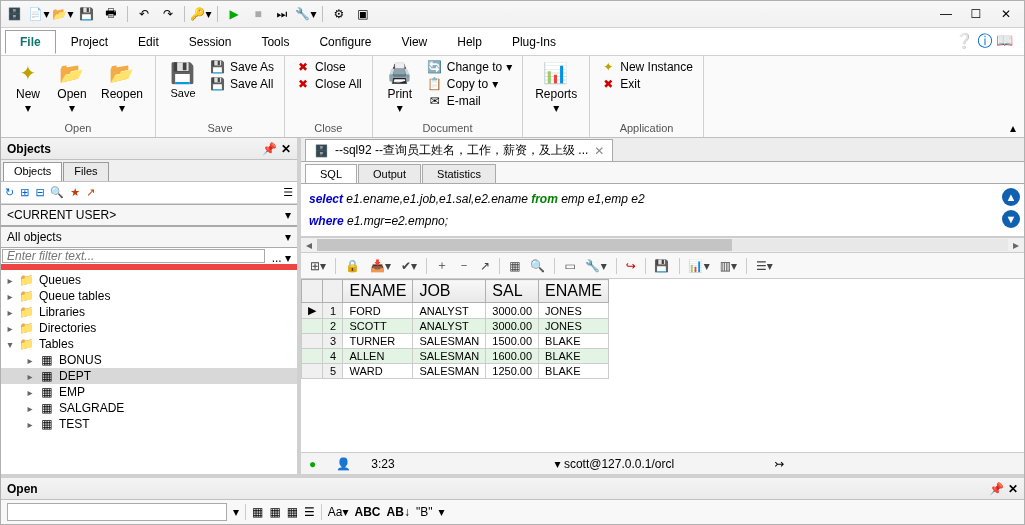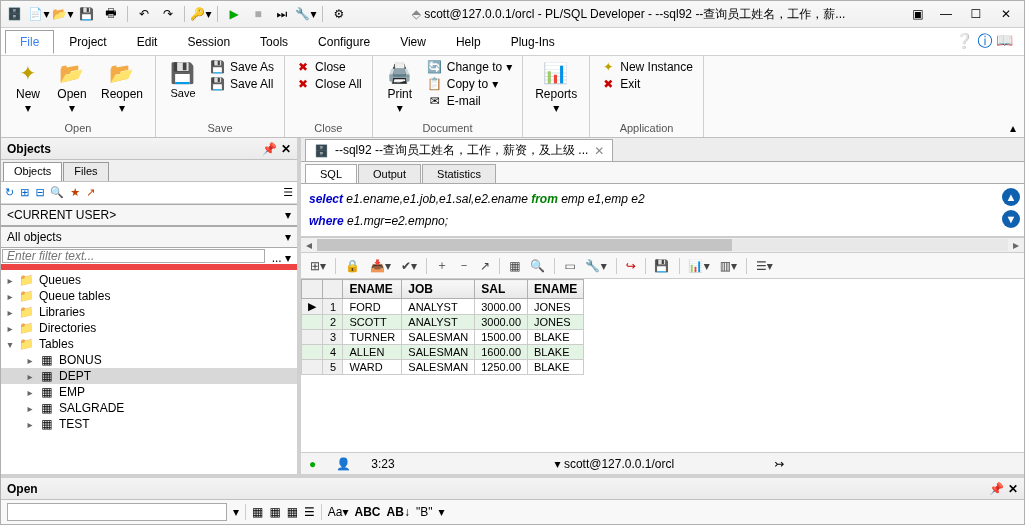--- a/index.html
+++ b/index.html
@@ -5,21 +5,21 @@
 *{margin:0;padding:0;box-sizing:border-box;font-family:"Segoe UI",Tahoma,Arial,sans-serif;font-size:12px;color:#000}
 body{background:#fff;width:1025px;height:525px;overflow:hidden;display:flex;flex-direction:column;border:1px solid #b0b0b0}
 .titlebar{height:27px;background:linear-gradient(#f8f8f8,#f0f0f0);display:flex;align-items:center;padding:0 4px;gap:4px;border-bottom:1px solid #d0d0d0}
 .titlebar .tbtn{width:20px;height:20px;display:flex;align-items:center;justify-content:center;cursor:pointer}
 .titlebar .sep{width:1px;height:16px;background:#c0c0c0;margin:0 2px}
 .title-text{flex:1;text-align:center;font-size:12px;color:#333;white-space:nowrap;overflow:hidden;text-overflow:ellipsis}
 .wc{display:flex;gap:2px;margin-left:auto}
 .wc span{width:28px;height:20px;display:flex;align-items:center;justify-content:center;cursor:pointer}
 .menubar{height:28px;background:#fff;display:flex;align-items:center;border-bottom:1px solid #d0d0d0;padding:0 4px}
 .menubar .mtab{padding:4px 14px;cursor:pointer;border:1px solid transparent}
-.menubar .mtab.active{background:#fff;border:1px solid #a0a0a0;border-bottom:1px solid #fff;margin-bottom:-1px;color:#3b82f6;font-weight:400}
+.menubar .mtab.active{background:#fff;border:1px solid #a0a0a0;border-bottom:1px solid #fff;margin-bottom:-1px;color:#0f766e;font-weight:700}
 .menubar .help-icons{margin-left:auto;display:flex;gap:4px;padding-right:6px}
 .ribbon{height:82px;background:#fafafa;display:flex;border-bottom:1px solid #c0c0c0}
 .rgroup{border-right:1px solid #d0d0d0;padding:3px 6px;display:flex;flex-direction:column;justify-content:space-between;position:relative}
 .rgroup .glabel{text-align:center;font-size:11px;color:#555;padding-top:2px}
 .rbig{display:flex;flex-direction:column;align-items:center;gap:2px;padding:2px 6px;cursor:pointer;min-width:42px}
 .rbig .ico{font-size:20px}
 .rbig .lbl{font-size:11px;text-align:center}
 .rrow{display:flex;align-items:center;gap:4px;padding:1px 4px;cursor:pointer;white-space:nowrap;font-size:11px}
 .rrow .ico{width:16px;display:inline-block;text-align:center}
 .rflex{display:flex;gap:2px}
@@ -58,21 +58,21 @@
 .sql-side span{width:18px;height:18px;background:#1060b0;color:#fff;border-radius:9px;display:flex;align-items:center;justify-content:center;font-size:11px;cursor:pointer}
 .hscroll{height:16px;background:#f0f0f0;display:flex;align-items:center;border-top:1px solid #ccc;border-bottom:1px solid #ccc}
 .hscroll .ar{width:16px;text-align:center;color:#666;cursor:pointer}
 .hscroll .track{flex:1;height:12px;background:#e8e8e8;position:relative}
 .hscroll .thumb{position:absolute;left:0;top:0;height:12px;width:60%;background:#c4c4c4}
 .result-tb{height:26px;background:#f8f8f8;display:flex;align-items:center;gap:4px;padding:0 6px;border-bottom:1px solid #ccc}
 .result-tb .rt{cursor:pointer;padding:0 3px;color:#444}
 .result-tb .rsep{width:1px;height:16px;background:#ccc;margin:0 2px}
 .grid{flex:1;overflow:auto;background:#fff}
 .grid table{border-collapse:collapse}
-.grid th{background:linear-gradient(#f8f8f8,#e8e8e8);border:1px solid #b0b0b0;padding:2px 6px;font-weight:bold;text-align:left;font-size:12px}
+.grid th{background:linear-gradient(#f8f8f8,#e8e8e8);border:1px solid #b0b0b0;padding:2px 6px;font-weight:normal;text-align:left;font-size:16px}
 .grid td{border:1px solid #ccc;padding:1px 6px;font-size:11px}
 .grid .rownum{background:#f0f0f0;text-align:center;width:20px}
 .grid .sel td{background:#e4f4e4}
 .grid .ptr{background:#f0f0f0;width:14px;text-align:center}
 .status{height:22px;background:#f4f4f4;border-top:1px solid #ccc;display:flex;align-items:center;padding:0 8px;gap:20px;font-size:11px;color:#333}
 .find-pane{border-top:4px solid #d0d0d0;display:flex;flex-direction:column}
 .find-row{height:24px;display:flex;align-items:center;gap:6px;padding:0 6px;background:#f8f8f8}
 .find-row input{height:18px;width:220px;border:1px solid #aaa;padding:0 4px}
 </style>
 </head>
@@ -89,21 +89,20 @@
   <span class="tbtn">↷</span>
   <span class="sep"></span>
   <span class="tbtn" style="color:#caa500">🔑<small>▾</small></span>
   <span class="sep"></span>
   <span class="tbtn" style="color:#0a0">▶</span>
   <span class="tbtn" style="color:#aaa">■</span>
   <span class="tbtn">⏭</span>
   <span class="tbtn">🔧<small>▾</small></span>
   <span class="sep"></span>
   <span class="tbtn">⚙</span>
-  <span class="title-text"><span style="color:#888">⬘ </span><span>scott@127.0.0.1/orcl - PL/SQL Developer - --sql92 --查询员工姓名，工作，薪...</span></span>
   <span class="tbtn">▣</span>
   <div class="wc">
     <span>—</span>
     <span>☐</span>
     <span>✕</span>
   </div>
 </div>
 
 <div class="menubar">
   <div class="mtab active">File</div>

